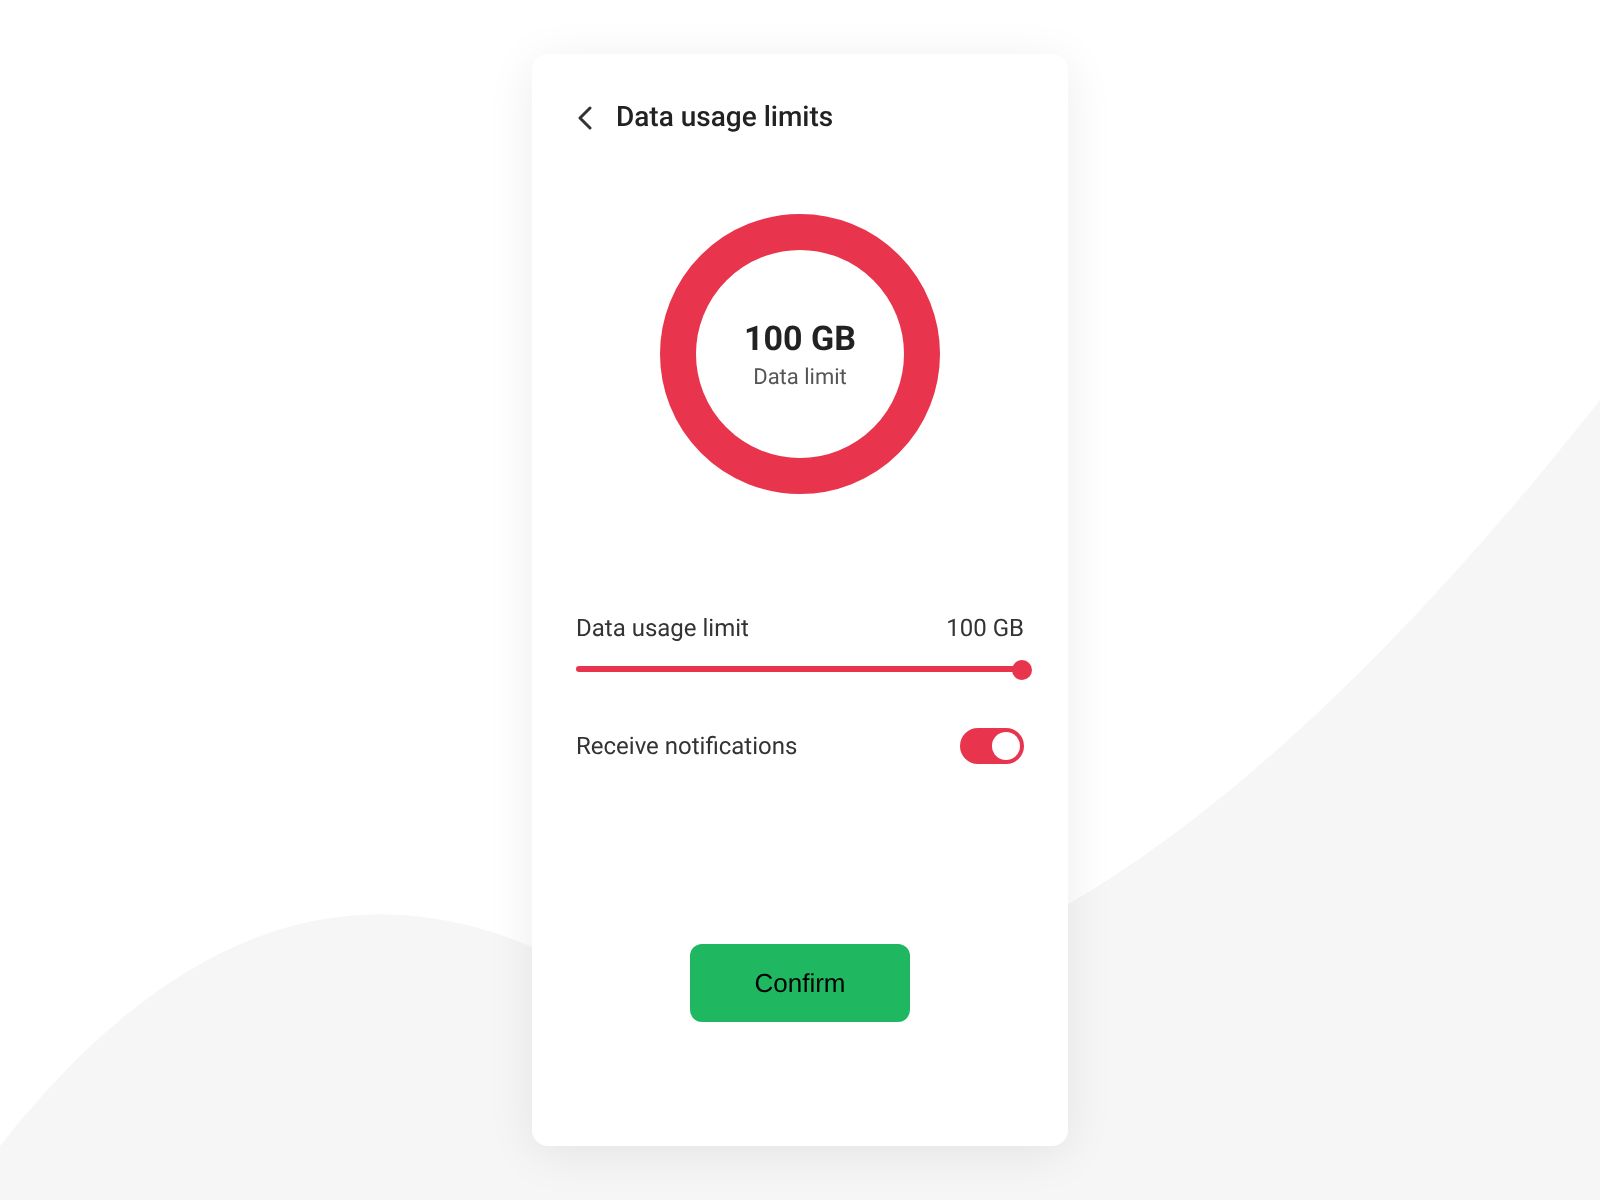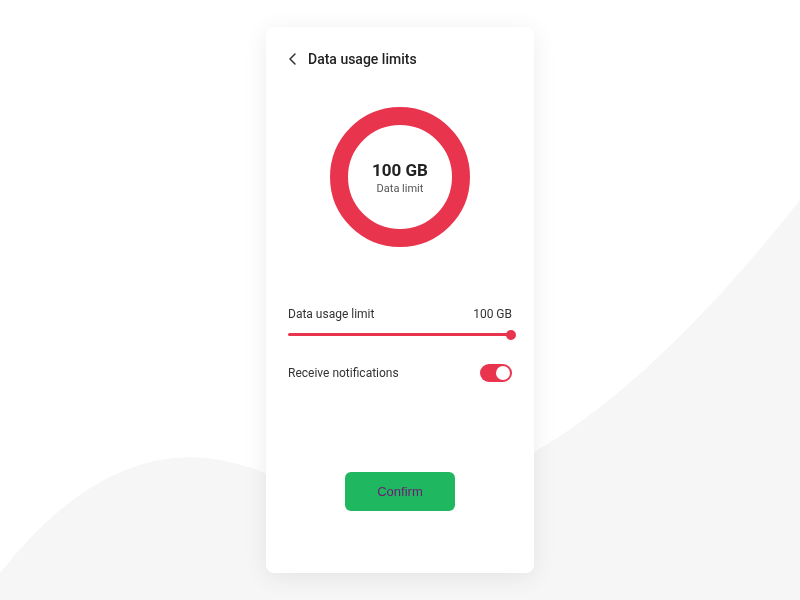--- a/index.html
+++ b/index.html
@@ -135,21 +135,21 @@
       top: 2px;
       width: 14px;
       height: 14px;
       background: #fff;
       border-radius: 50%;
     }
     .confirm-btn {
       display: block;
       margin: 0 auto;
       background: #1fb860;
-      color: #701a75;
+      color: #000000;
       border: none;
       padding: 12px 32px;
       border-radius: 6px;
       font-size: 13px;
       font-weight: 500;
       cursor: pointer;
     }
   </style>
 </head>
 <body>

